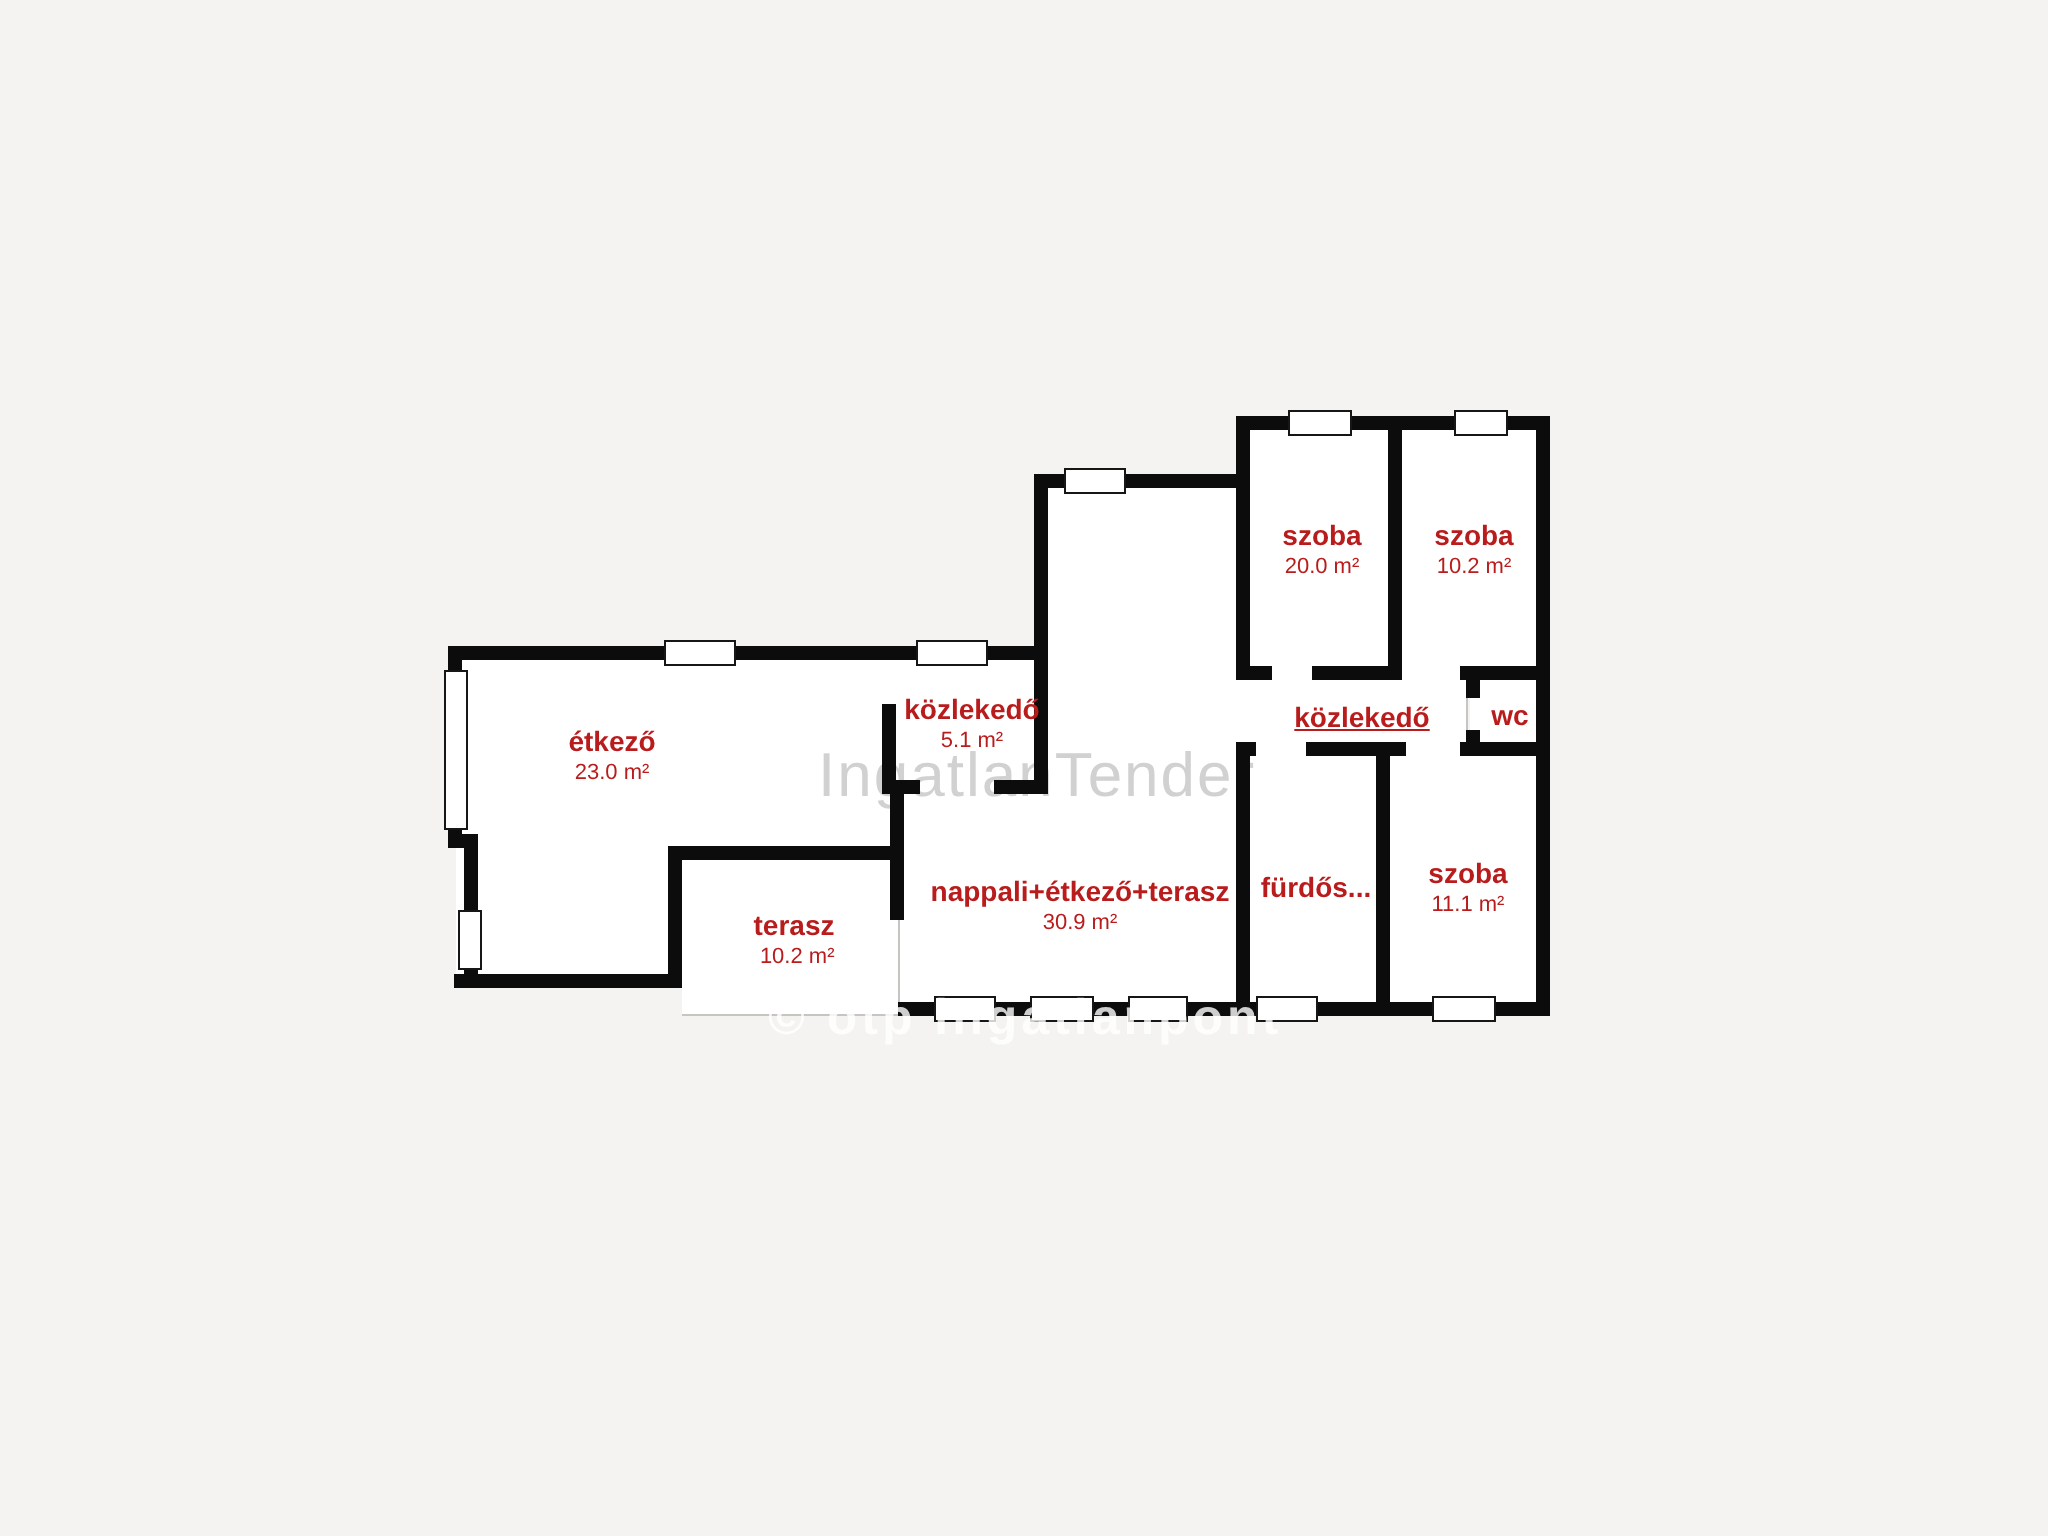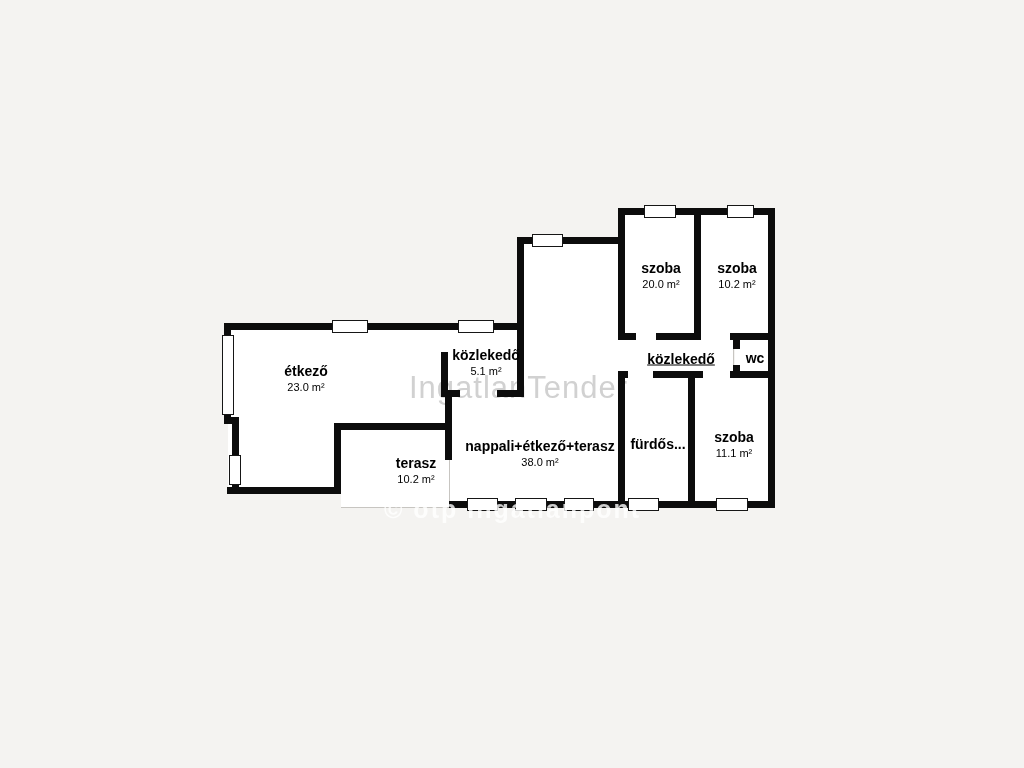--- a/index.html
+++ b/index.html
@@ -16,21 +16,21 @@
     font-size:31px;line-height:31px;font-weight:400;
     color:#d1d1d1;letter-spacing:1px;white-space:nowrap;
   }
   .wall{position:absolute;background:#0c0c0c;z-index:4;}
   .window{
     position:absolute;background:#ffffff;border:1.5px solid #161616;
     box-sizing:border-box;z-index:5;
   }
   .room-label{
     position:absolute;z-index:6;transform:translate(-50%,-50%);
-    text-align:center;color:#000000;white-space:nowrap;
+    text-align:center;color:#b91c1c;white-space:nowrap;
   }
   .rname{display:block;font-weight:bold;font-size:14px;line-height:17px;}
   .rarea{display:block;font-size:11px;line-height:14px;}
   .wm-bottom{
     position:absolute;left:384px;top:496px;z-index:7;
     font-size:25px;line-height:27px;font-weight:bold;
     color:rgba(255,255,255,0.8);letter-spacing:2px;white-space:nowrap;
   }
 </style>
 </head>
@@ -103,27 +103,27 @@
   <div class="window" style="left:716px;top:498px;width:32px;height:13px;"></div>
 
   <div class="room-label" style="left:306px;top:378px;">
     <span class="rname">étkező</span>
     <span class="rarea">23.0 m²</span>
   </div>
   <div class="room-label" style="left:486px;top:362px;">
     <span class="rname">közlekedő</span>
     <span class="rarea">5.1 m²</span>
   </div>
-  <div class="room-label" style="left:416px;top:470px;">
+  <div class="room-label" style="left:397px;top:470px;text-align:right;">
     <span class="rname">terasz</span>
     <span class="rarea">10.2 m²</span>
   </div>
   <div class="room-label" style="left:540px;top:453px;">
     <span class="rname">nappali+étkező+terasz</span>
-    <span class="rarea">38.0 m²</span>
+    <span class="rarea">30.9 m²</span>
   </div>
   <div class="room-label" style="left:661px;top:275px;">
     <span class="rname">szoba</span>
     <span class="rarea">20.0 m²</span>
   </div>
   <div class="room-label" style="left:737px;top:275px;">
     <span class="rname">szoba</span>
     <span class="rarea">10.2 m²</span>
   </div>
   <div class="room-label" style="left:681px;top:359px;text-decoration:underline;">

